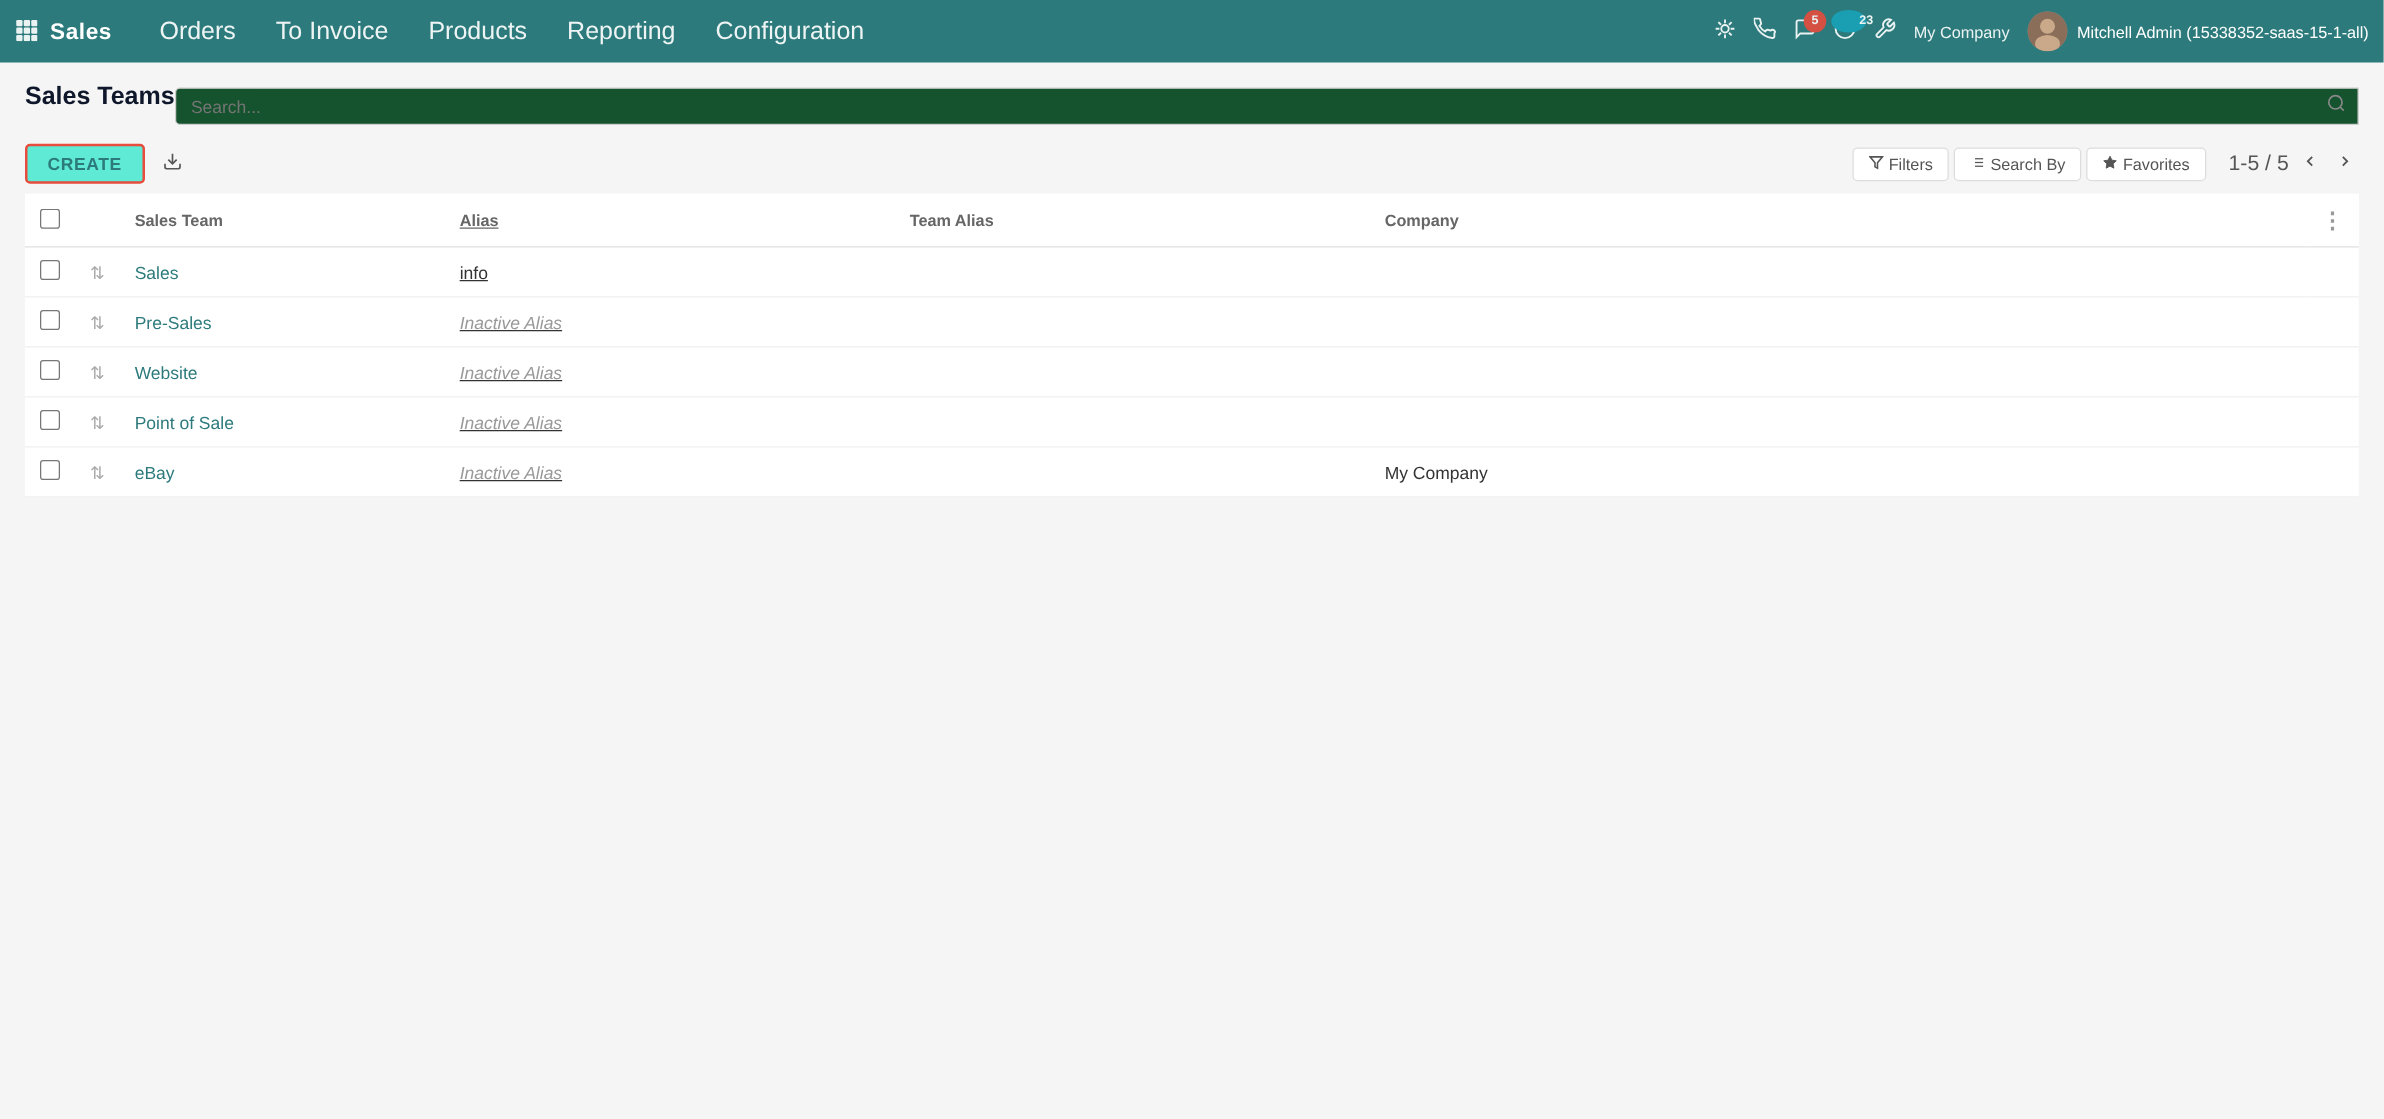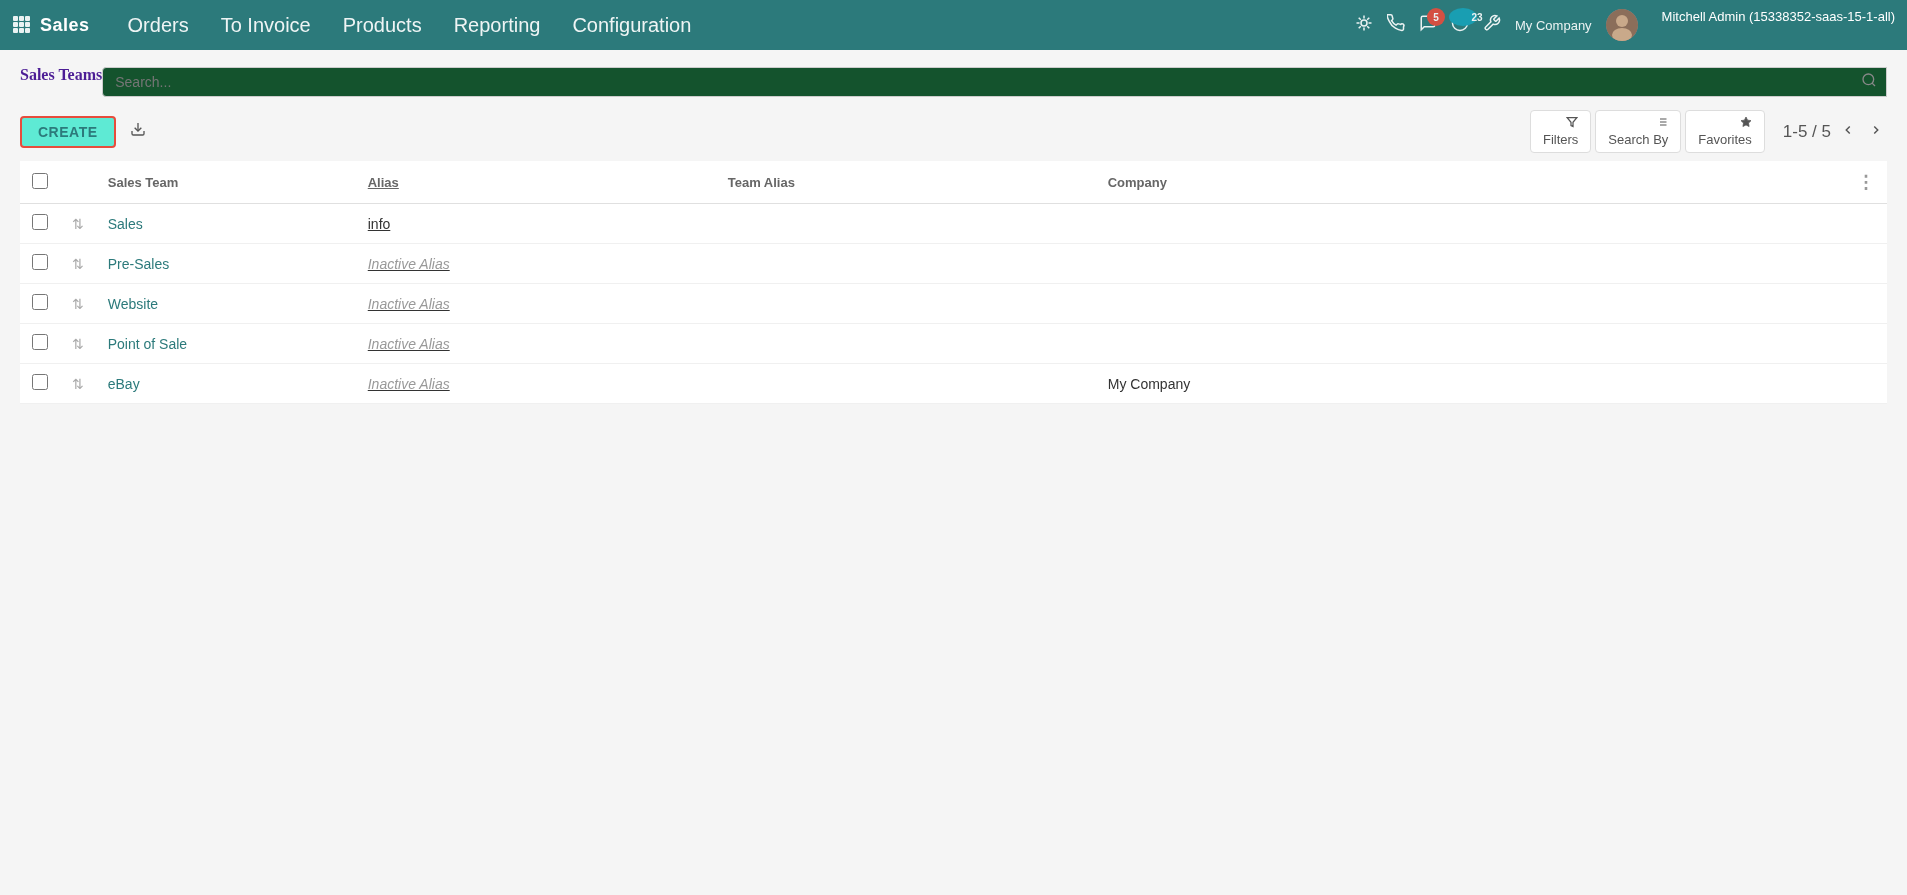--- a/index.html
+++ b/index.html
@@ -66,22 +66,22 @@
       background: #17a2b8;
       padding-left: 28px;
     }
     .top-nav .company-label {
       font-size: 13px;
       margin-right: 10px;
       opacity: 0.9;
     }
     .top-nav .user-area {
       display: flex;
-      align-items: flex-start;
-      gap: 24px;
+      align-items: center;
+      gap: 8px;
       cursor: pointer;
     }
     .top-nav .avatar {
       width: 32px;
       height: 32px;
       border-radius: 50%;
       background: #888;
       overflow: hidden;
       display: flex;
       align-items: center;
@@ -92,25 +92,24 @@
     .top-nav .user-name {
       font-size: 13px;
     }
 
     
     .page-content {
       padding: 16px 20px;
     }
 
     .page-title {
-      font-size: 16px;
+      font-size: 20px;
       font-weight: 600;
-      color: #4c1d95;
+      color: #0f172a;
       margin-bottom: 14px;
-      font-family: Liberation Serif, serif;
     }
     .search-input-wrap {
       flex: 1;
       position: relative;
     }
     .search-input {
       width: 100%;
       border: 1px solid #ccc;
       border-radius: 4px 0 0 4px;
       padding: 6px 36px 6px 12px;
@@ -159,30 +158,29 @@
 
     .toolbar-spacer { flex: 1; }
 
     .filter-controls {
       display: flex;
       align-items: center;
       gap: 4px;
     }
     .filter-btn {
       display: flex;
-      align-items: flex-end;
+      align-items: flex-start;
       gap: 4px;
       background: white;
       border: 1px solid #ddd;
       border-radius: 4px;
       padding: 5px 12px;
       font-size: 13px;
       color: #555;
       cursor: pointer;
-      flex-direction: column;
     }
 
     .pagination-area {
       display: flex;
       align-items: center;
       gap: 6px;
       margin-left: 12px;
       font-size: 17px;
       color: #555;
     }

